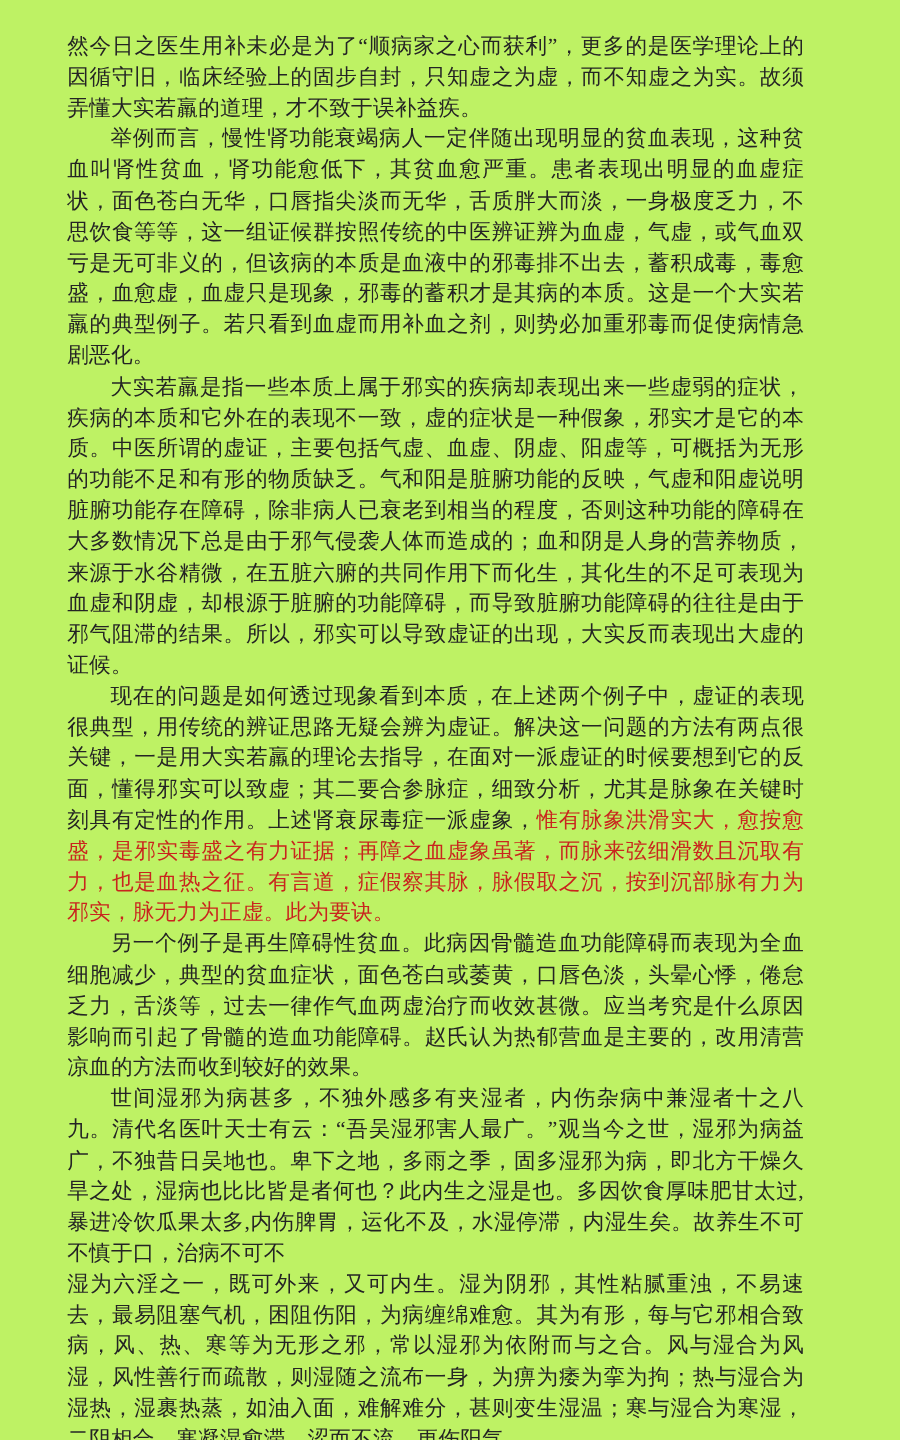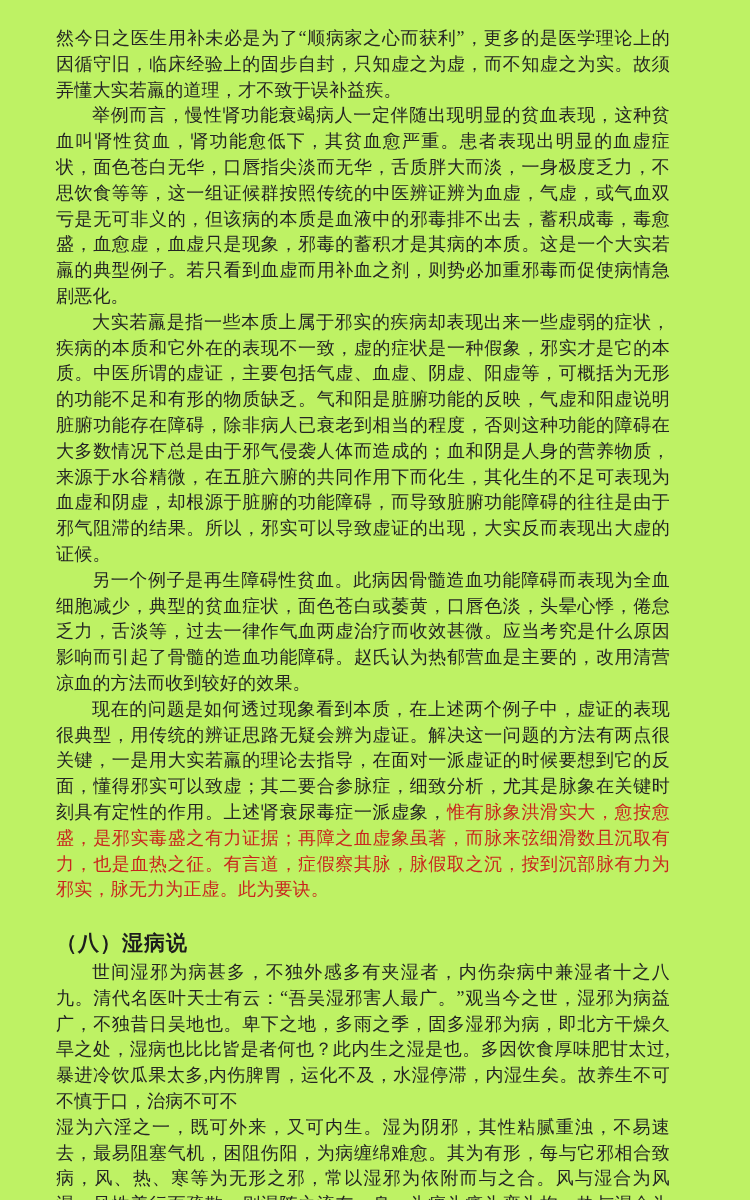--- a/index.html
+++ b/index.html
@@ -44,19 +44,18 @@
   }
 </style>
 </head>
 <body>
 
 <div class="page">
   <main>
       <p class="para"><span class="">然今日之医生用补未必是为了“顺病家之心而获利”，更多的是医学理论上的因循守旧，临床经验上的固步自封，只知虚之为虚，而不知虚之为实。故须弄懂大实若羸的道理，才不致于误补益疾。</span></p>
       <p class="para indent"><span class="">举例而言，慢性肾功能衰竭病人一定伴随出现明显的贫血表现，这种贫血叫肾性贫血，肾功能愈低下，其贫血愈严重。患者表现出明显的血虚症状，面色苍白无华，口唇指尖淡而无华，舌质胖大而淡，一身极度乏力，不思饮食等等，这一组证候群按照传统的中医辨证辨为血虚，气虚，或气血双亏是无可非义的，但该病的本质是血液中的邪毒排不出去，蓄积成毒，毒愈盛，血愈虚，血虚只是现象，邪毒的蓄积才是其病的本质。这是一个大实若羸的典型例子。若只看到血虚而用补血之剂，则势必加重邪毒而促使病情急剧恶化。</span></p>
       <p class="para indent"><span class="">大实若羸是指一些本质上属于邪实的疾病却表现出来一些虚弱的症状，疾病的本质和它外在的表现不一致，虚的症状是一种假象，邪实才是它的本质。中医所谓的虚证，主要包括气虚、血虚、阴虚、阳虚等，可概括为无形的功能不足和有形的物质缺乏。气和阳是脏腑功能的反映，气虚和阳虚说明脏腑功能存在障碍，除非病人已衰老到相当的程度，否则这种功能的障碍在大多数情况下总是由于邪气侵袭人体而造成的；血和阴是人身的营养物质，来源于水谷精微，在五脏六腑的共同作用下而化生，其化生的不足可表现为血虚和阴虚，却根源于脏腑的功能障碍，而导致脏腑功能障碍的往往是由于邪气阻滞的结果。所以，邪实可以导致虚证的出现，大实反而表现出大虚的证候。</span></p>
+      <p class="para indent"><span class="">现在的问题是如何透过现象看到本质，在上述两个例子中，虚证的表现很典型，用传统的辨证思路无疑会辨为虚证。解决这一问题的方法有两点很关键，一是用大实若羸的理论去指导，在面对一派虚证的时候要想到它的反面，懂得邪实可以致虚；其二要合参脉症，细致分析，尤其是脉象在关键时刻具有定性的作用。上述肾衰尿毒症一派虚象，</span><span class="red">惟有脉象洪滑实大，愈按愈盛，是邪实毒盛之有力证据；再障之血虚象虽著，而脉来弦细滑数且沉取有力，也是血热之征。有言道，症假察其脉，脉假取之沉，按到沉部脉有力为邪实，脉无力为正虚。此为要诀。</span></p>
       <p class="para indent"><span class="">另一个例子是再生障碍性贫血。此病因骨髓造血功能障碍而表现为全血细胞减少，典型的贫血症状，面色苍白或萎黄，口唇色淡，头晕心悸，倦怠乏力，舌淡等，过去一律作气血两虚治疗而收效甚微。应当考究是什么原因影响而引起了骨髓的造血功能障碍。赵氏认为热郁营血是主要的，改用清营凉血的方法而收到较好的效果。</span></p>
-      <p class="para indent"><span class="">现在的问题是如何透过现象看到本质，在上述两个例子中，虚证的表现很典型，用传统的辨证思路无疑会辨为虚证。解决这一问题的方法有两点很关键，一是用大实若羸的理论去指导，在面对一派虚证的时候要想到它的反面，懂得邪实可以致虚；其二要合参脉症，细致分析，尤其是脉象在关键时刻具有定性的作用。上述肾衰尿毒症一派虚象，</span><span class="red">惟有脉象洪滑实大，愈按愈盛，是邪实毒盛之有力证据；再障之血虚象虽著，而脉来弦细滑数且沉取有力，也是血热之征。有言道，症假察其脉，脉假取之沉，按到沉部脉有力为邪实，脉无力为正虚。此为要诀。</span></p>
-      <h2 class="heading"><span class="">（八）湿病说</span></h2>
       <p class="para indent"><span class="">世间湿邪为病甚多，不独外感多有夹湿者，内伤杂病中兼湿者十之八九。清代名医叶天士有云：“吾吴湿邪害人最广。”观当今之世，湿邪为病益广，不独昔日吴地也。卑下之地，多雨之季，固多湿邪为病，即北方干燥久旱之处，湿病也比比皆是者何也？此内生之湿是也。多因饮食厚味肥甘太过,暴进冷饮瓜果太多,内伤脾胃，运化不及，水湿停滞，内湿生矣。故养生不可不慎于口，治病不可不</span></p>
       <p class="para"><span class="">湿为六淫之一，既可外来，又可内生。湿为阴邪，其性粘腻重浊，不易速去，最易阻塞气机，困阻伤阳，为病缠绵难愈。其为有形，每与它邪相合致病，风、热、寒等为无形之邪，常以湿邪为依附而与之合。风与湿合为风湿，风性善行而疏散，则湿随之流布一身，为痹为痿为挛为拘；热与湿合为湿热，湿裹热蒸，如油入面，难解难分，甚则变生湿温；寒与湿合为寒湿，二阴相合，寒凝湿愈滞，涩而不流，更伤阳气。</span></p>
     </main>
 </div>
 
 </body></html>

